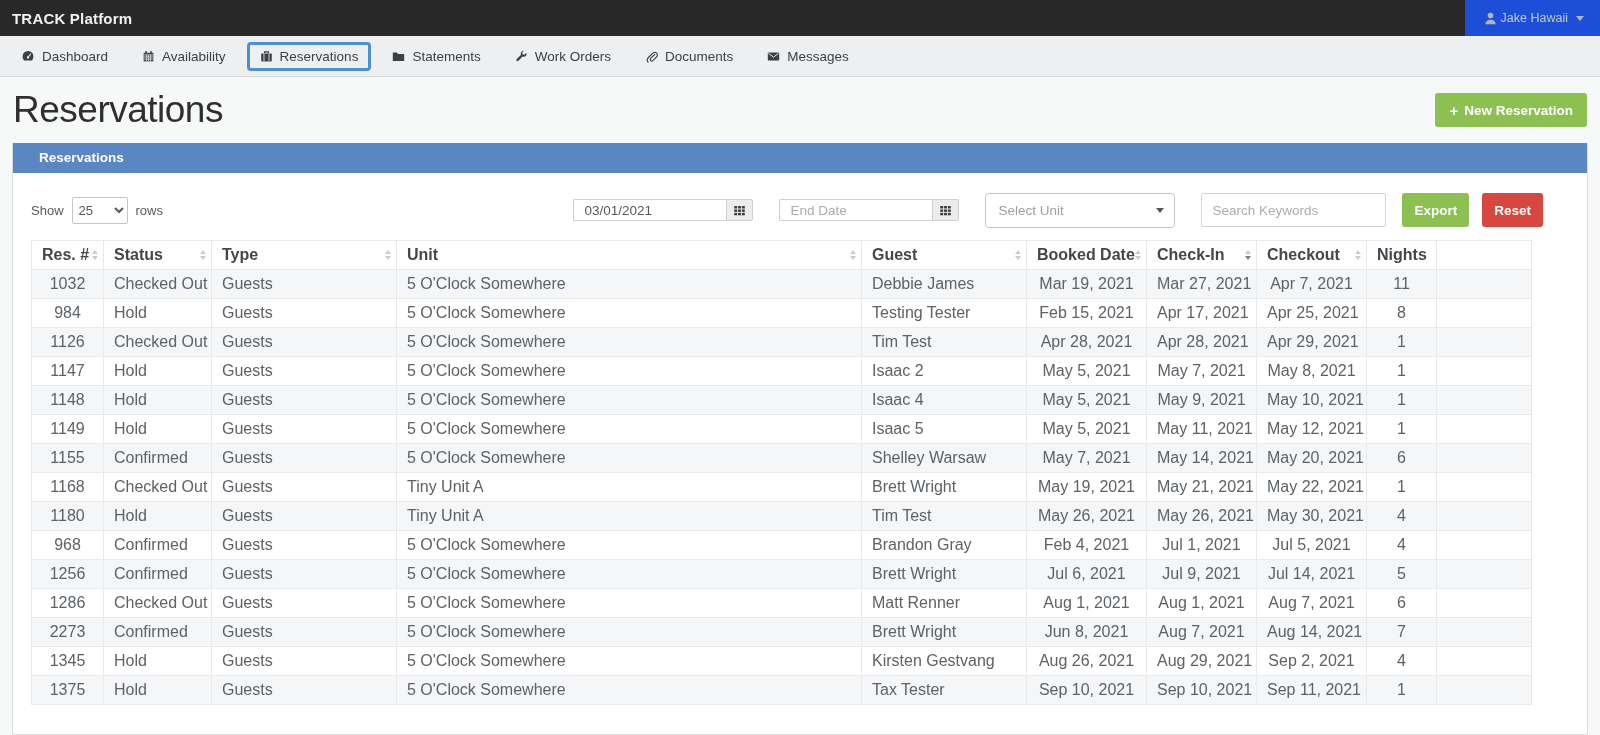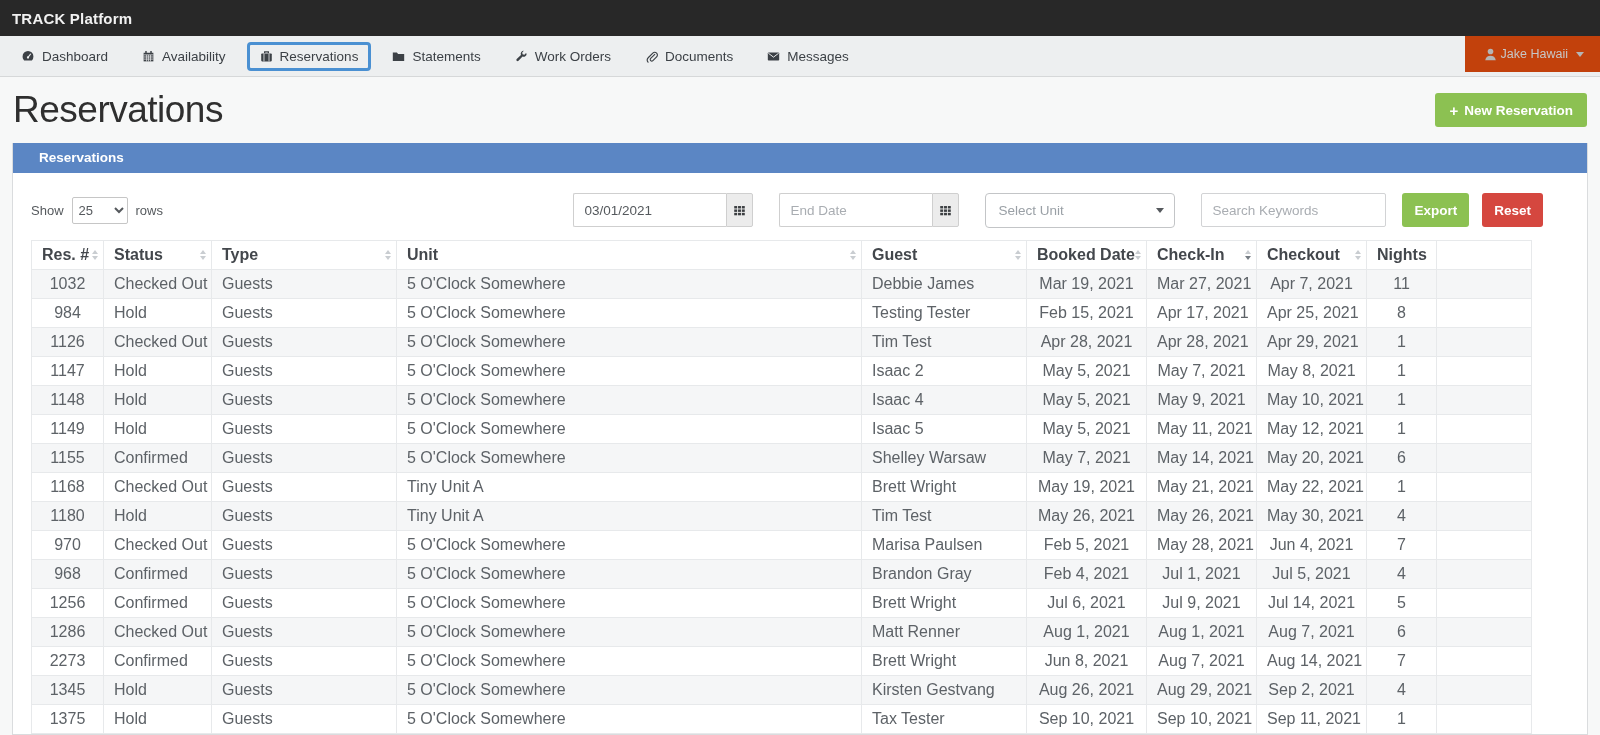--- a/index.html
+++ b/index.html
@@ -2,23 +2,23 @@
 <html><head>
 <meta charset="utf-8">
 <style>
   * { box-sizing: border-box; margin: 0; padding: 0; }
   html,body { width:1600px; height:735px; overflow:hidden; }
   body { font-family:"Liberation Sans", sans-serif; background:#f7f8f8; }
 
   
   .topbar { position:relative; height:36px; background:#282828; display:flex; align-items:center; padding:0 12px; }
   .brand { color:#f1f1f1; font-size:15px; font-weight:700; letter-spacing:.2px; }
-  .user-area { position:absolute; right:0; top:0; height:36px; width:135px; background:#c2410c;
+  .user-area { position:absolute; right:0; top:0; height:36px; width:135px; background:#1d4ed8;
                display:flex; align-items:center; justify-content:flex-end; padding-right:16px; gap:3px;
-               color:#c7c7c7; font-size:12.5px; cursor:pointer;margin-top:36px; }
+               color:#c7c7c7; font-size:12.5px; cursor:pointer; }
   .caret { width:0; height:0; border-left:4px solid transparent; border-right:4px solid transparent;
            border-top:5px solid #b5b5b5; margin-left:5px; }
 
   
   .navbar { height:41px; background:#edeff0; border-bottom:1px solid #d6d8d9; display:flex; align-items:center; padding:0 8px; }
   .nav-item { display:flex; align-items:center; gap:7px; font-size:13.5px; color:#3c4146;
               border:3px solid transparent; border-radius:4px; padding:4px 10px; margin-right:8px; cursor:pointer; }
   .nav-item--boxed { border-color:#4a90d2; }
   .nav-ico { display:flex; align-items:center; color:#3c4146; }
 
@@ -34,21 +34,21 @@
   .panel { margin:0 12px; height:592px; background:#fff; border:1px solid #dadcde; border-top:none; overflow:hidden; }
   .panel-header { height:30px; line-height:30px; background:#5b86c4; color:#fff; font-size:13.5px; font-weight:700; padding:0 26px; }
   .panel-body { padding:20px 18px 0 18px; }
 
   
   .filters { display:flex; align-items:center; height:34px; margin-bottom:13px;gap:16px; }
   .show-group { display:flex; align-items:center; gap:8px; font-size:13px; color:#55595d; }
   .page-size { width:56px; height:27px; border:1px solid #c6c6c6; border-radius:2px; color:#55595d;
                font-size:13px; background:#fff; font-family:inherit; padding:0 2px; }
   .filter-right { margin-left:auto; margin-right:26px; display:flex; align-items:center; }
-  .input-group { display:flex; width:180px; height:34px; margin-right:26px; }
+  .input-group { display:flex; width:180px; height:22px; margin-right:26px; }
   .input-group input { flex:1; min-width:0; border:1px solid #cfcfcf; border-right:none; border-radius:2px 0 0 2px;
                        padding:0 10px; font-size:13.5px; color:#55595d; font-family:inherit; outline:none; }
   .input-group input::placeholder, .search::placeholder { color:#a9adb2; }
   .addon { width:27px; background:#ececec; border:1px solid #cfcfcf; border-radius:0 2px 2px 0;
            display:flex; align-items:center; justify-content:center; cursor:pointer; }
   .select-unit { width:190px; height:35px; border:1px solid #c3c5c7; border-radius:4px; background:#fff;
                  display:flex; align-items:center; padding:0 12px; color:#9aa0a6; font-size:13.5px;
                  position:relative; margin-right:26px; cursor:pointer; }
   .select-unit .caret { border-top-color:#55595d; position:absolute; right:10px; }
   .search { width:185px; height:34px; border:1px solid #d2d3d5; border-radius:2px; padding:0 10px;
@@ -372,32 +372,20 @@
             <td class="a-l">Guests</td>
             <td class="a-l">Tiny Unit A</td>
             <td class="a-l">Tim Test</td>
             <td class="a-c">May 26, 2021</td>
             <td class="a-c">May 26, 2021</td>
             <td class="a-c">May 30, 2021</td>
             <td class="a-c">4</td>
             <td class="a-l"></td>
           </tr>
           <tr>
-            <td class="a-c">970</td>
-            <td class="a-l">Checked Out</td>
-            <td class="a-l">Guests</td>
-            <td class="a-l">5 O'Clock Somewhere</td>
-            <td class="a-l">Marisa Paulsen</td>
-            <td class="a-c">Feb 5, 2021</td>
-            <td class="a-c">May 28, 2021</td>
-            <td class="a-c">Jun 4, 2021</td>
-            <td class="a-c">7</td>
-            <td class="a-l"></td>
-          </tr>
-          <tr>
             <td class="a-c">968</td>
             <td class="a-l">Confirmed</td>
             <td class="a-l">Guests</td>
             <td class="a-l">5 O'Clock Somewhere</td>
             <td class="a-l">Brandon Gray</td>
             <td class="a-c">Feb 4, 2021</td>
             <td class="a-c">Jul 1, 2021</td>
             <td class="a-c">Jul 5, 2021</td>
             <td class="a-c">4</td>
             <td class="a-l"></td>

